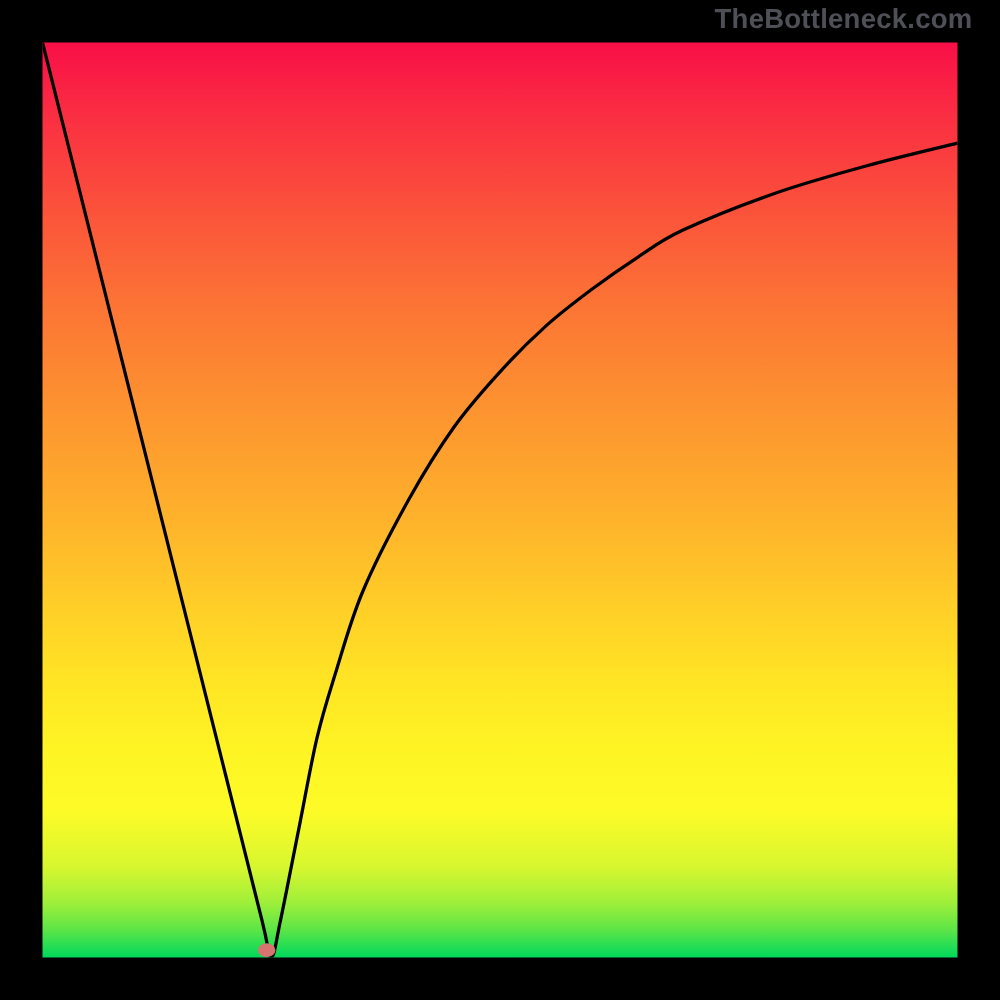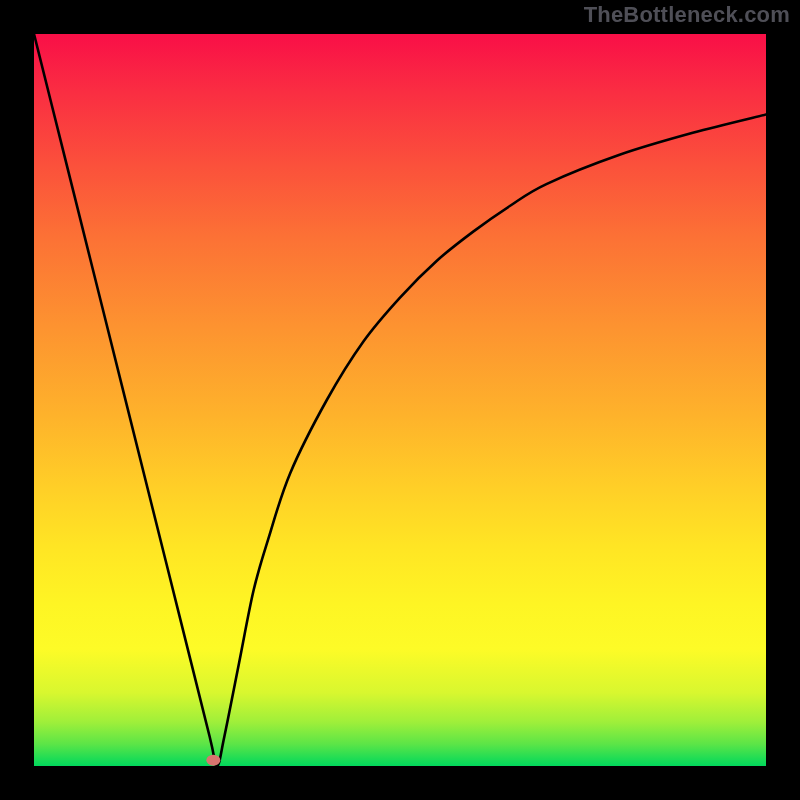--- a/index.html
+++ b/index.html
@@ -49,21 +49,21 @@
     width: 732px;
     height: 732px;
     display: block;
   }
   .dot {
     fill: #d8746f;
   }
   .top-label {
     position: absolute;
     top: 0;
-    right: 4px;
+    right: 16px;
     padding: 2px 6px 4px 6px;
     color: #4f4f57;
     font-size: 22px;
     font-weight: 600;
     letter-spacing: 0.2px;
   }
 </style>
 </head>
 <body>
 

